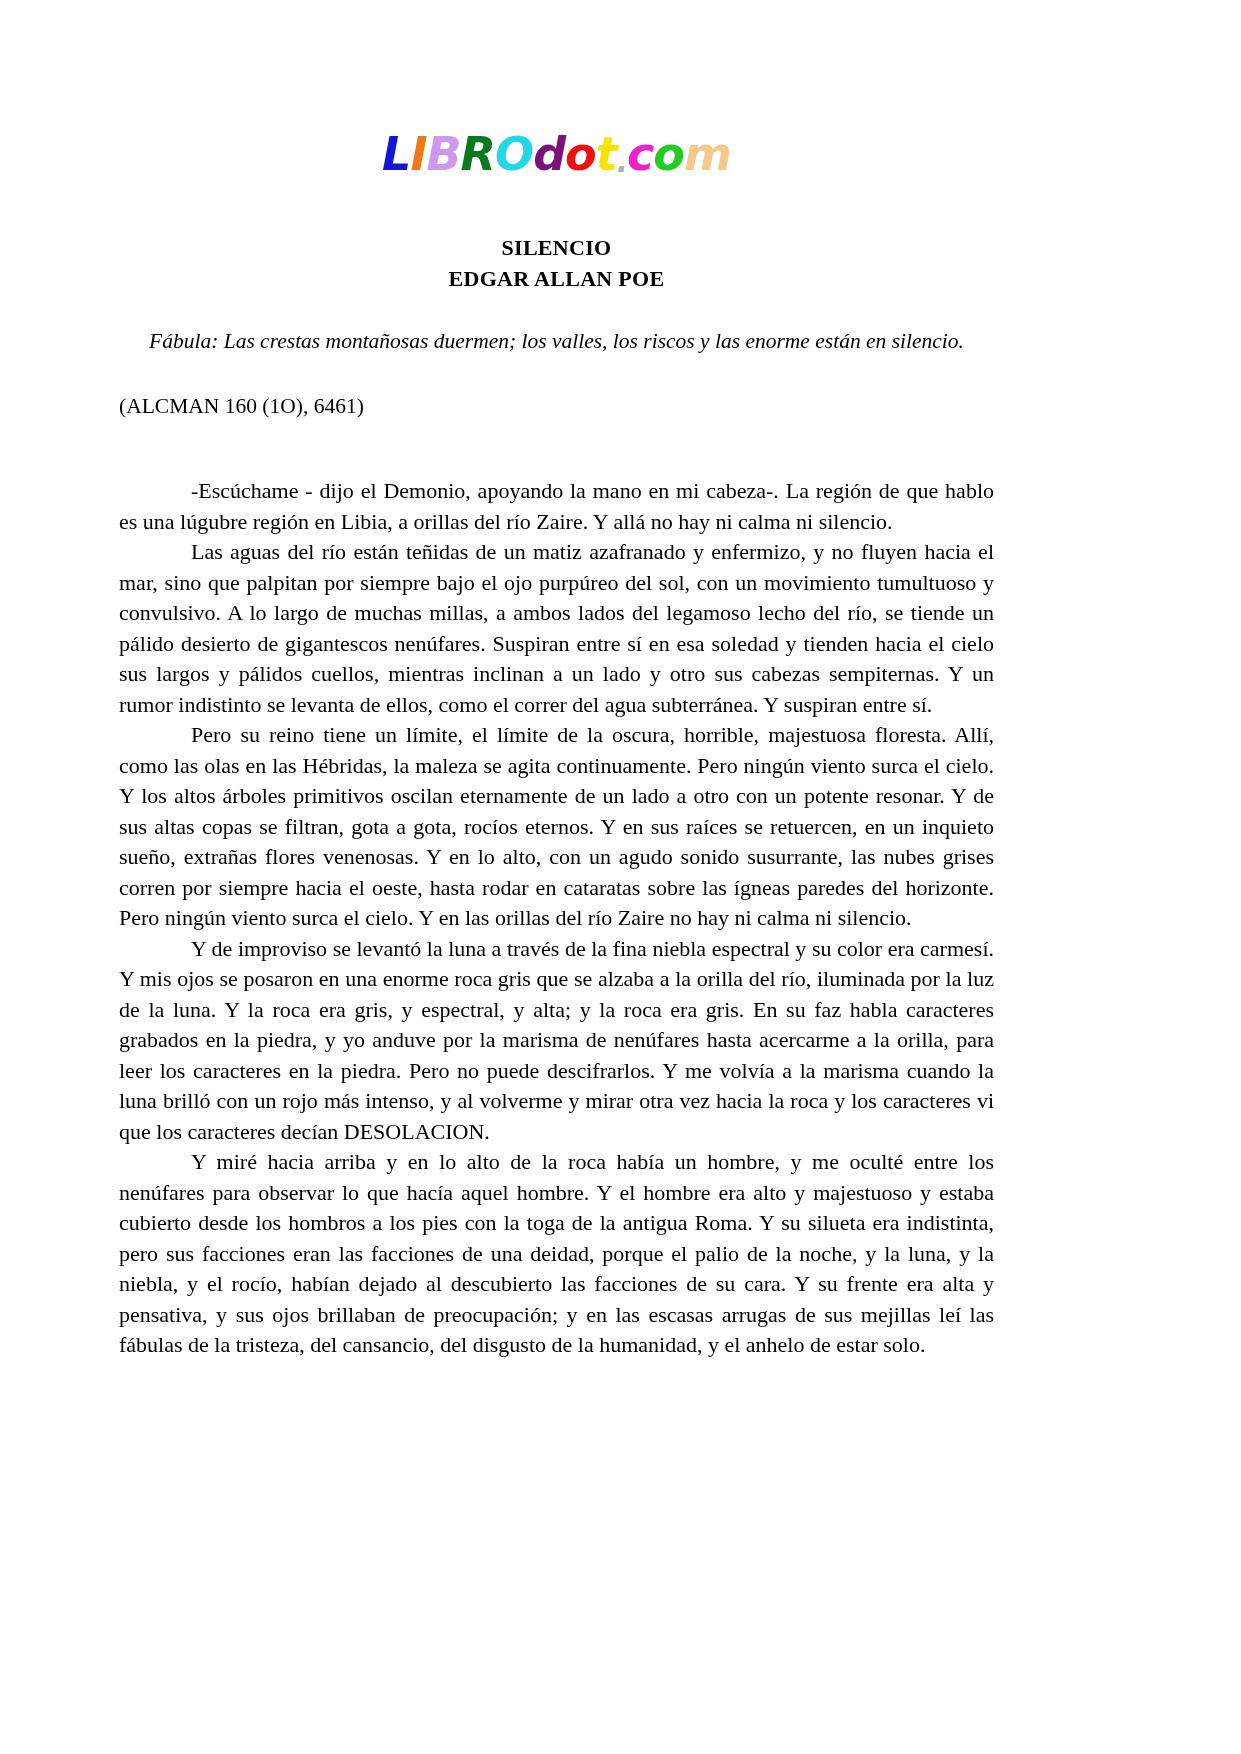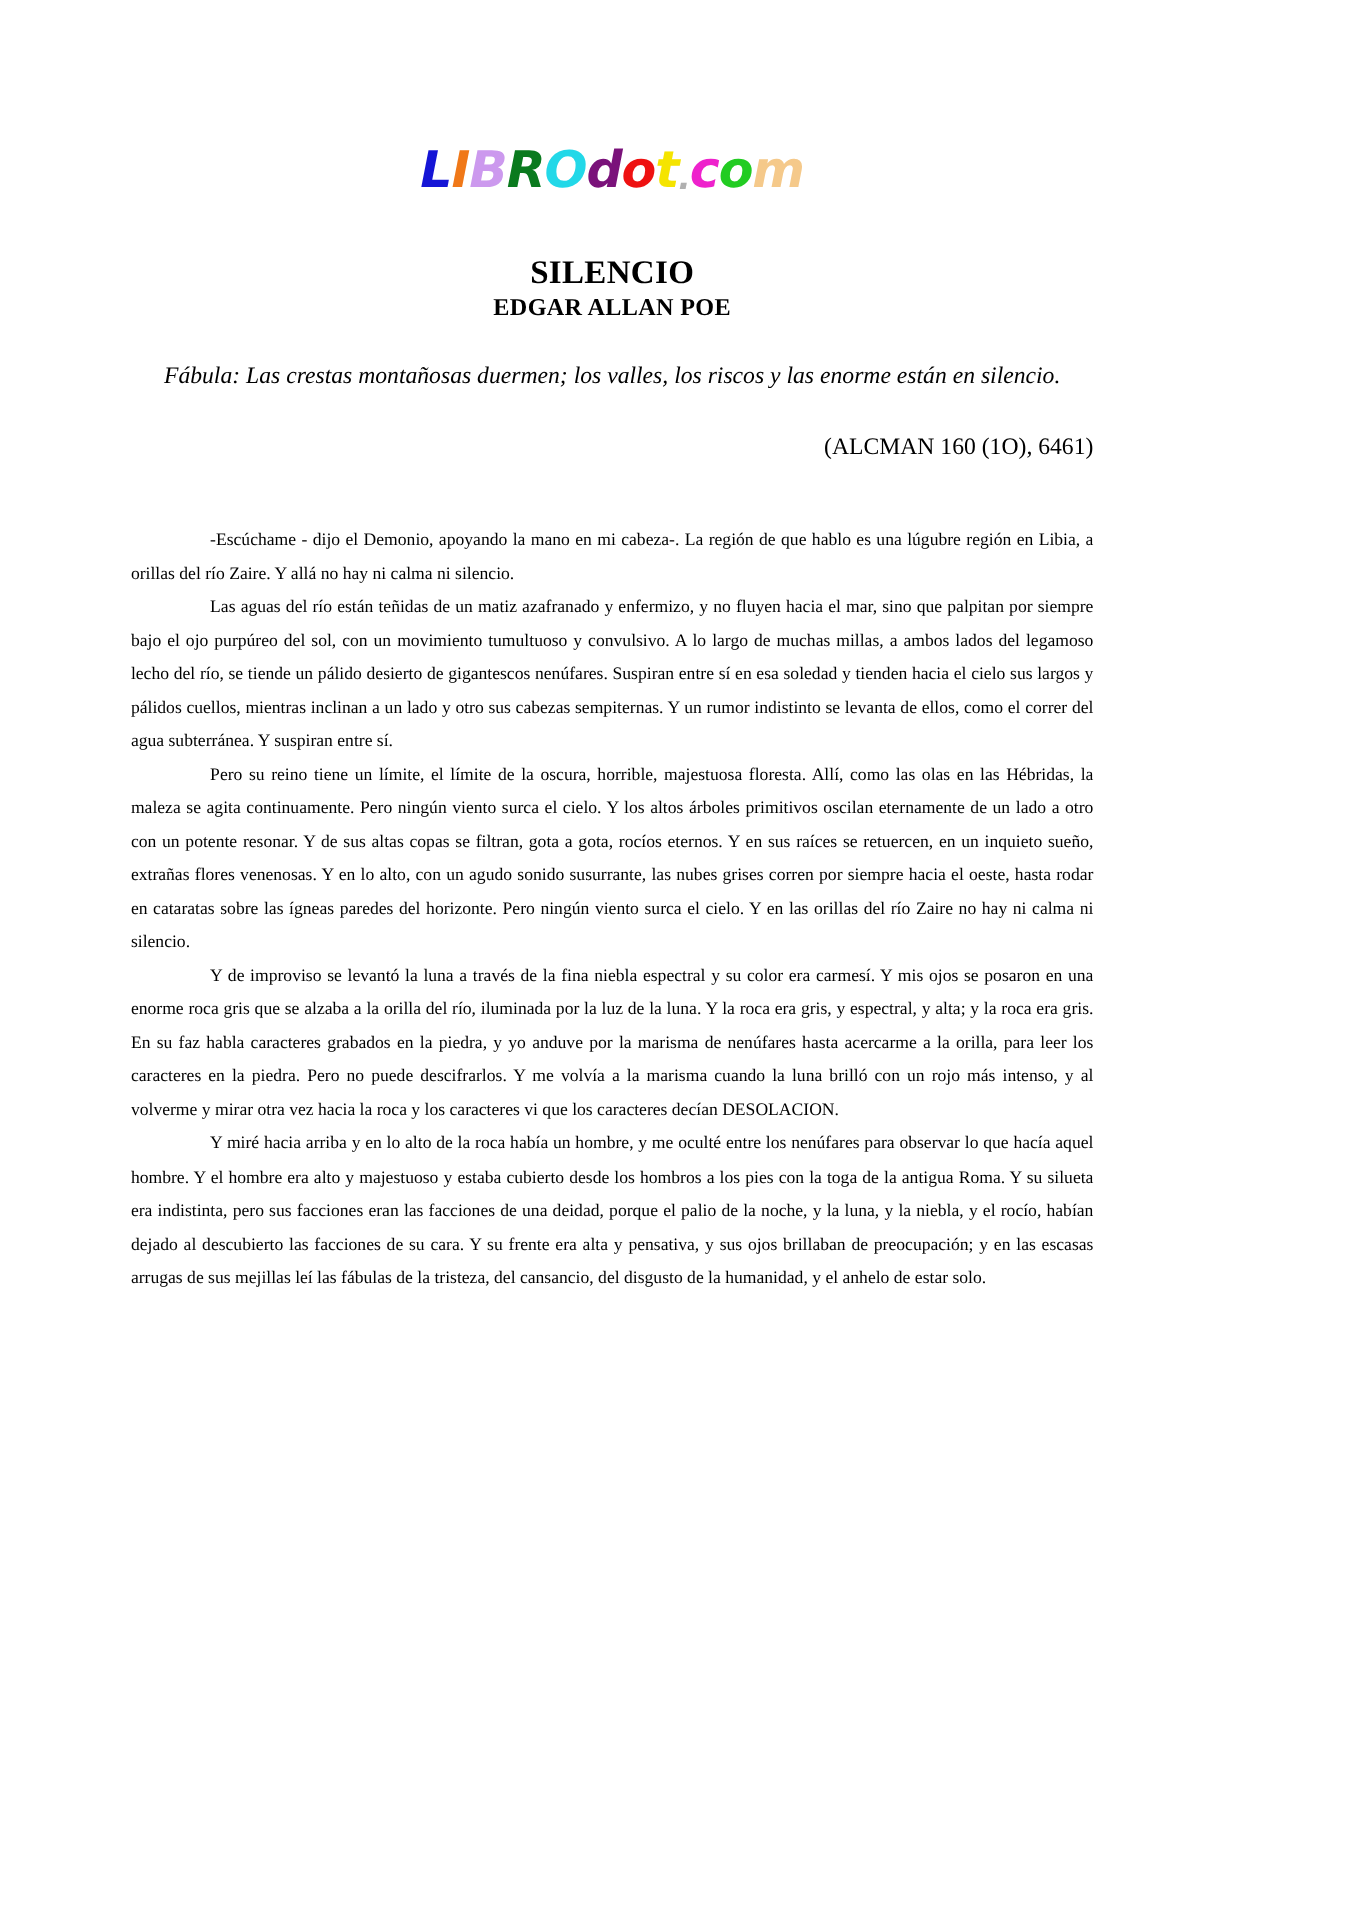--- a/index.html
+++ b/index.html
@@ -46,21 +46,21 @@
     top: 2px;
   }
 
   
   .title-block {
     text-align: center;
     margin-top: 42px;
   }
   .doc-title {
     font-weight: bold;
-    font-size: 30px;
+    font-size: 22px;
     line-height: 31px;
     letter-spacing: 0.3px;
   }
   .doc-author {
     font-weight: bold;
     font-size: 22px;
     line-height: 31px;
     letter-spacing: 0.3px;
   }
 
@@ -68,34 +68,34 @@
   .epigraph {
     margin-top: 34px;
     text-align: center;
     font-style: italic;
     font-size: 21.5px;
     line-height: 27px;
     padding: 0 10px;
   }
   .citation {
     margin-top: 38px;
-    text-align: right;
+    text-align: left;
     font-size: 21.5px;
     line-height: 27px;
   }
 
   
   .body-text {
     margin-top: 56px;
   }
   .body-text p {
     margin: 0;
     text-align: justify;
     text-justify: inter-word;
-    font-size: 16px;
+    font-size: 22px;
     line-height: 30.5px;
     text-indent: 72px;
     hyphens: none;
   }
 </style>
 </head>
 <body>
 
 <div class="page">
 

